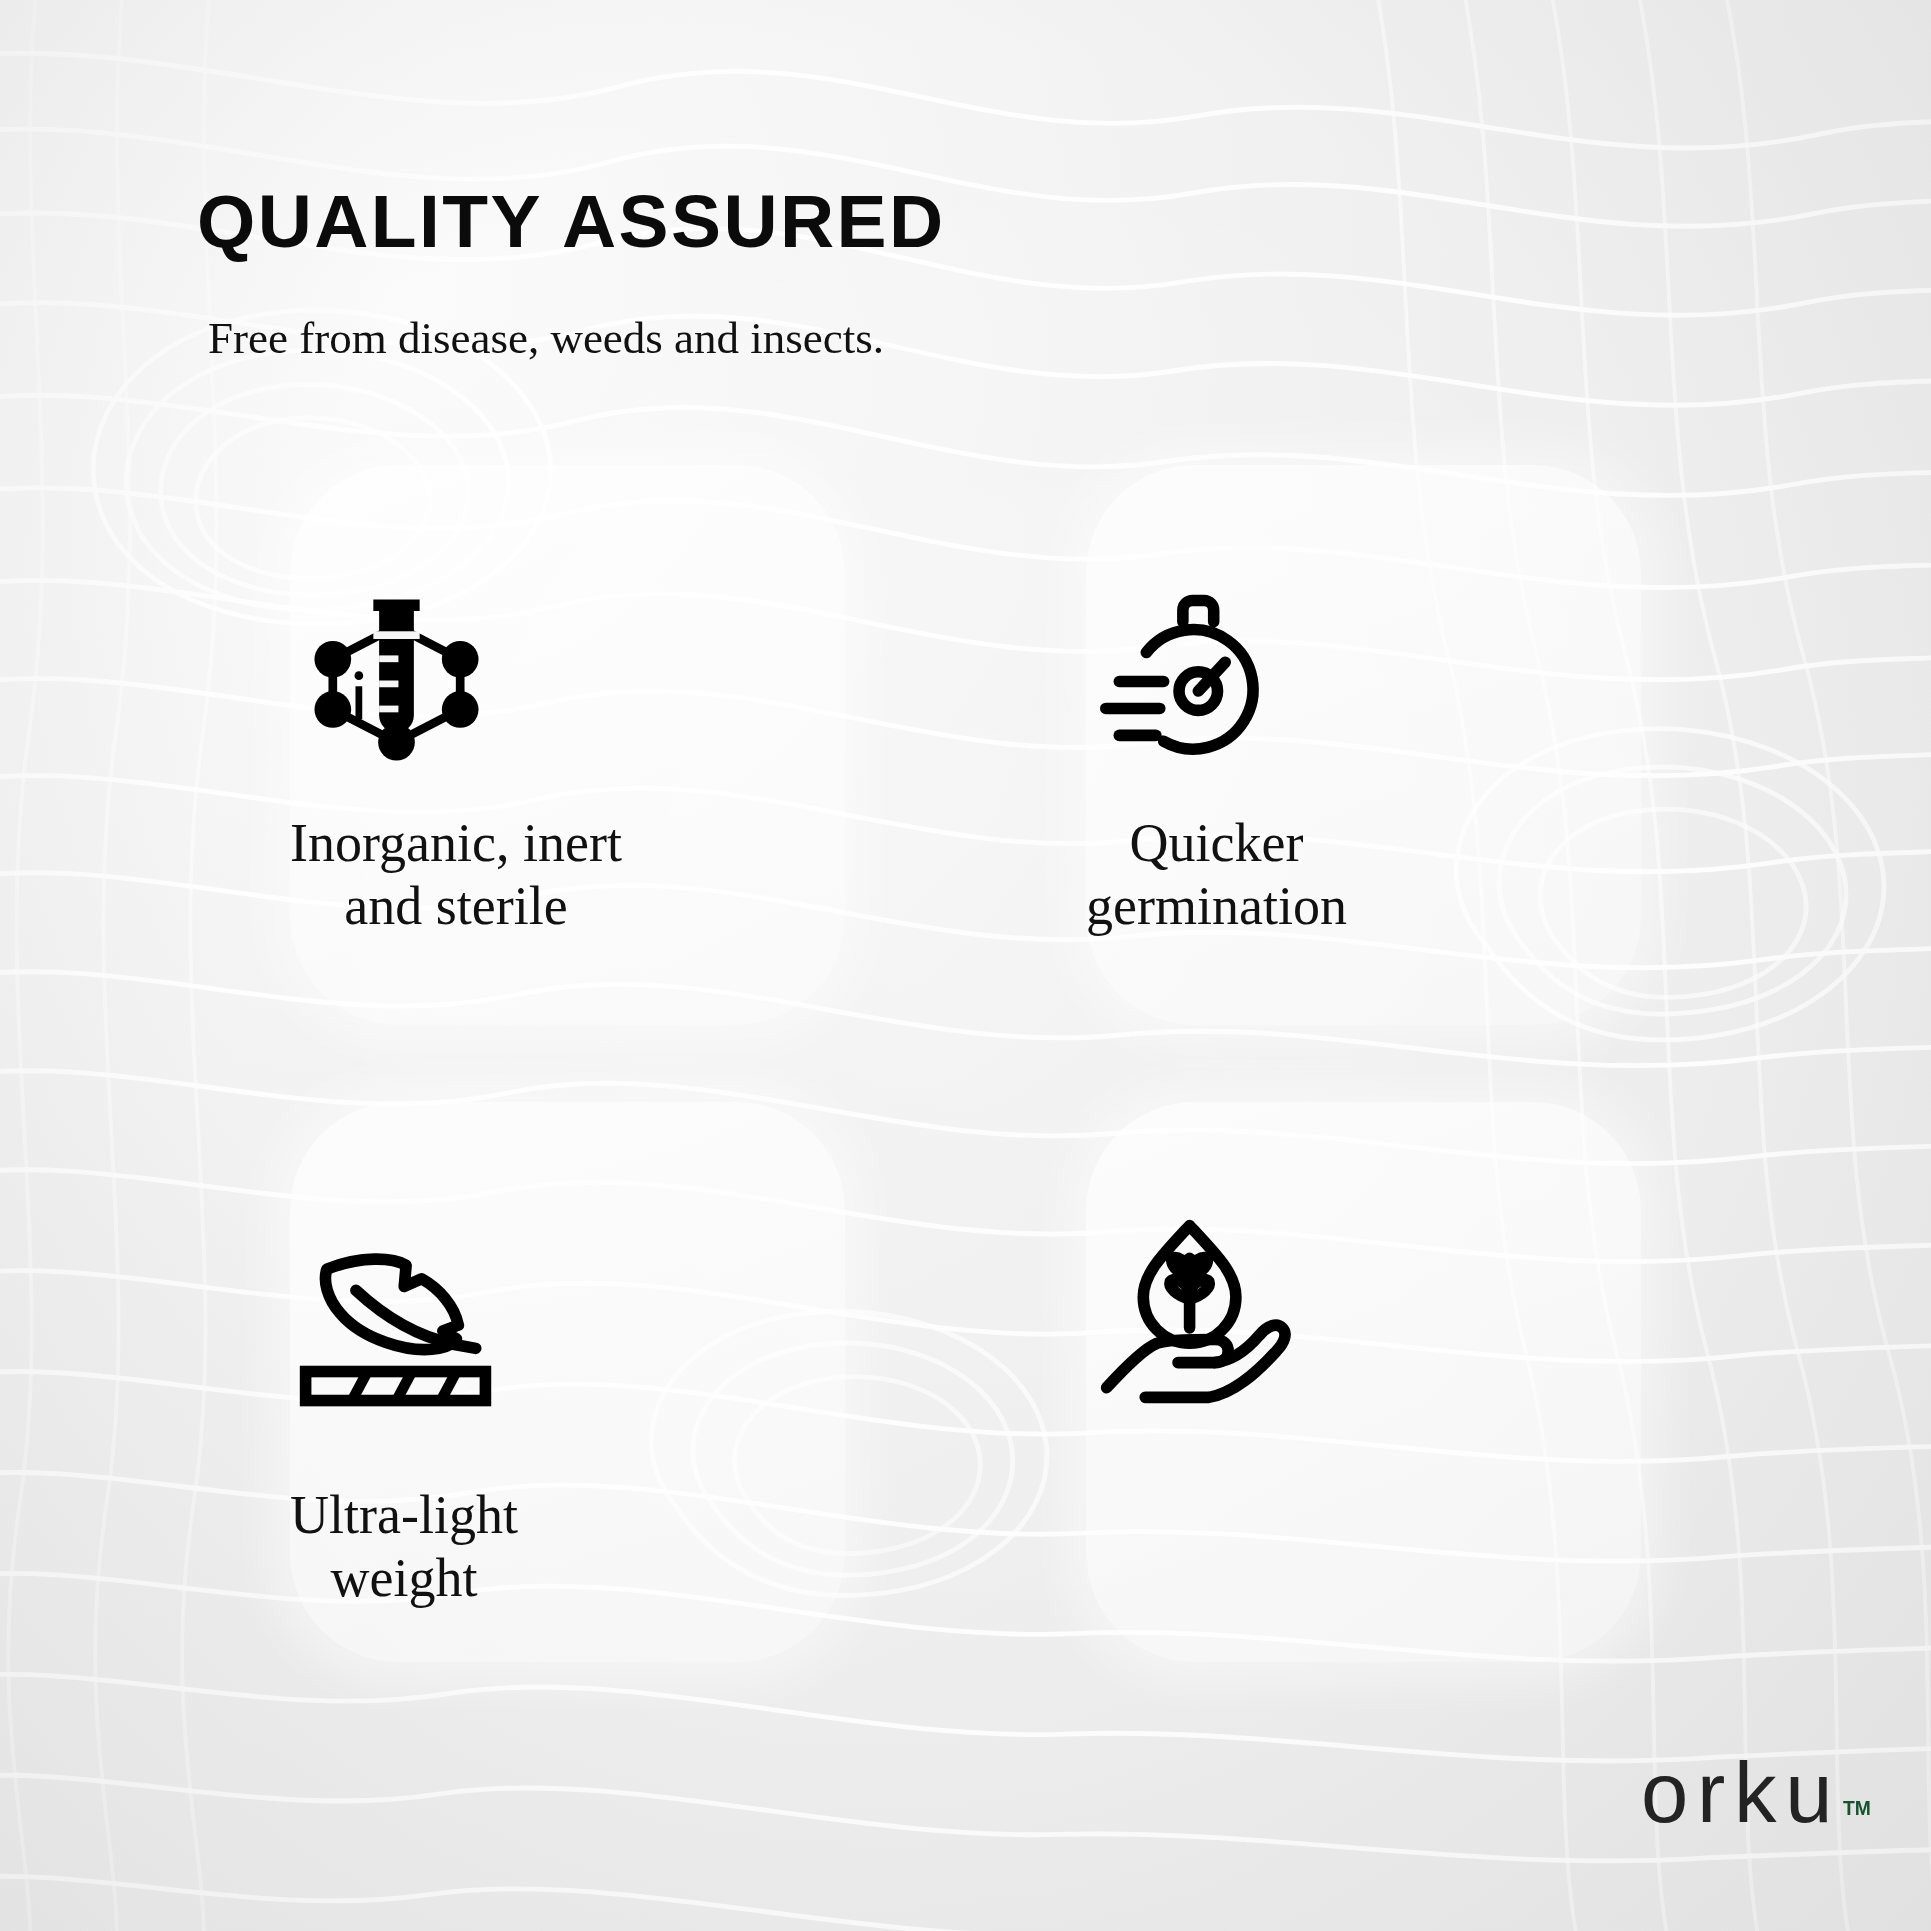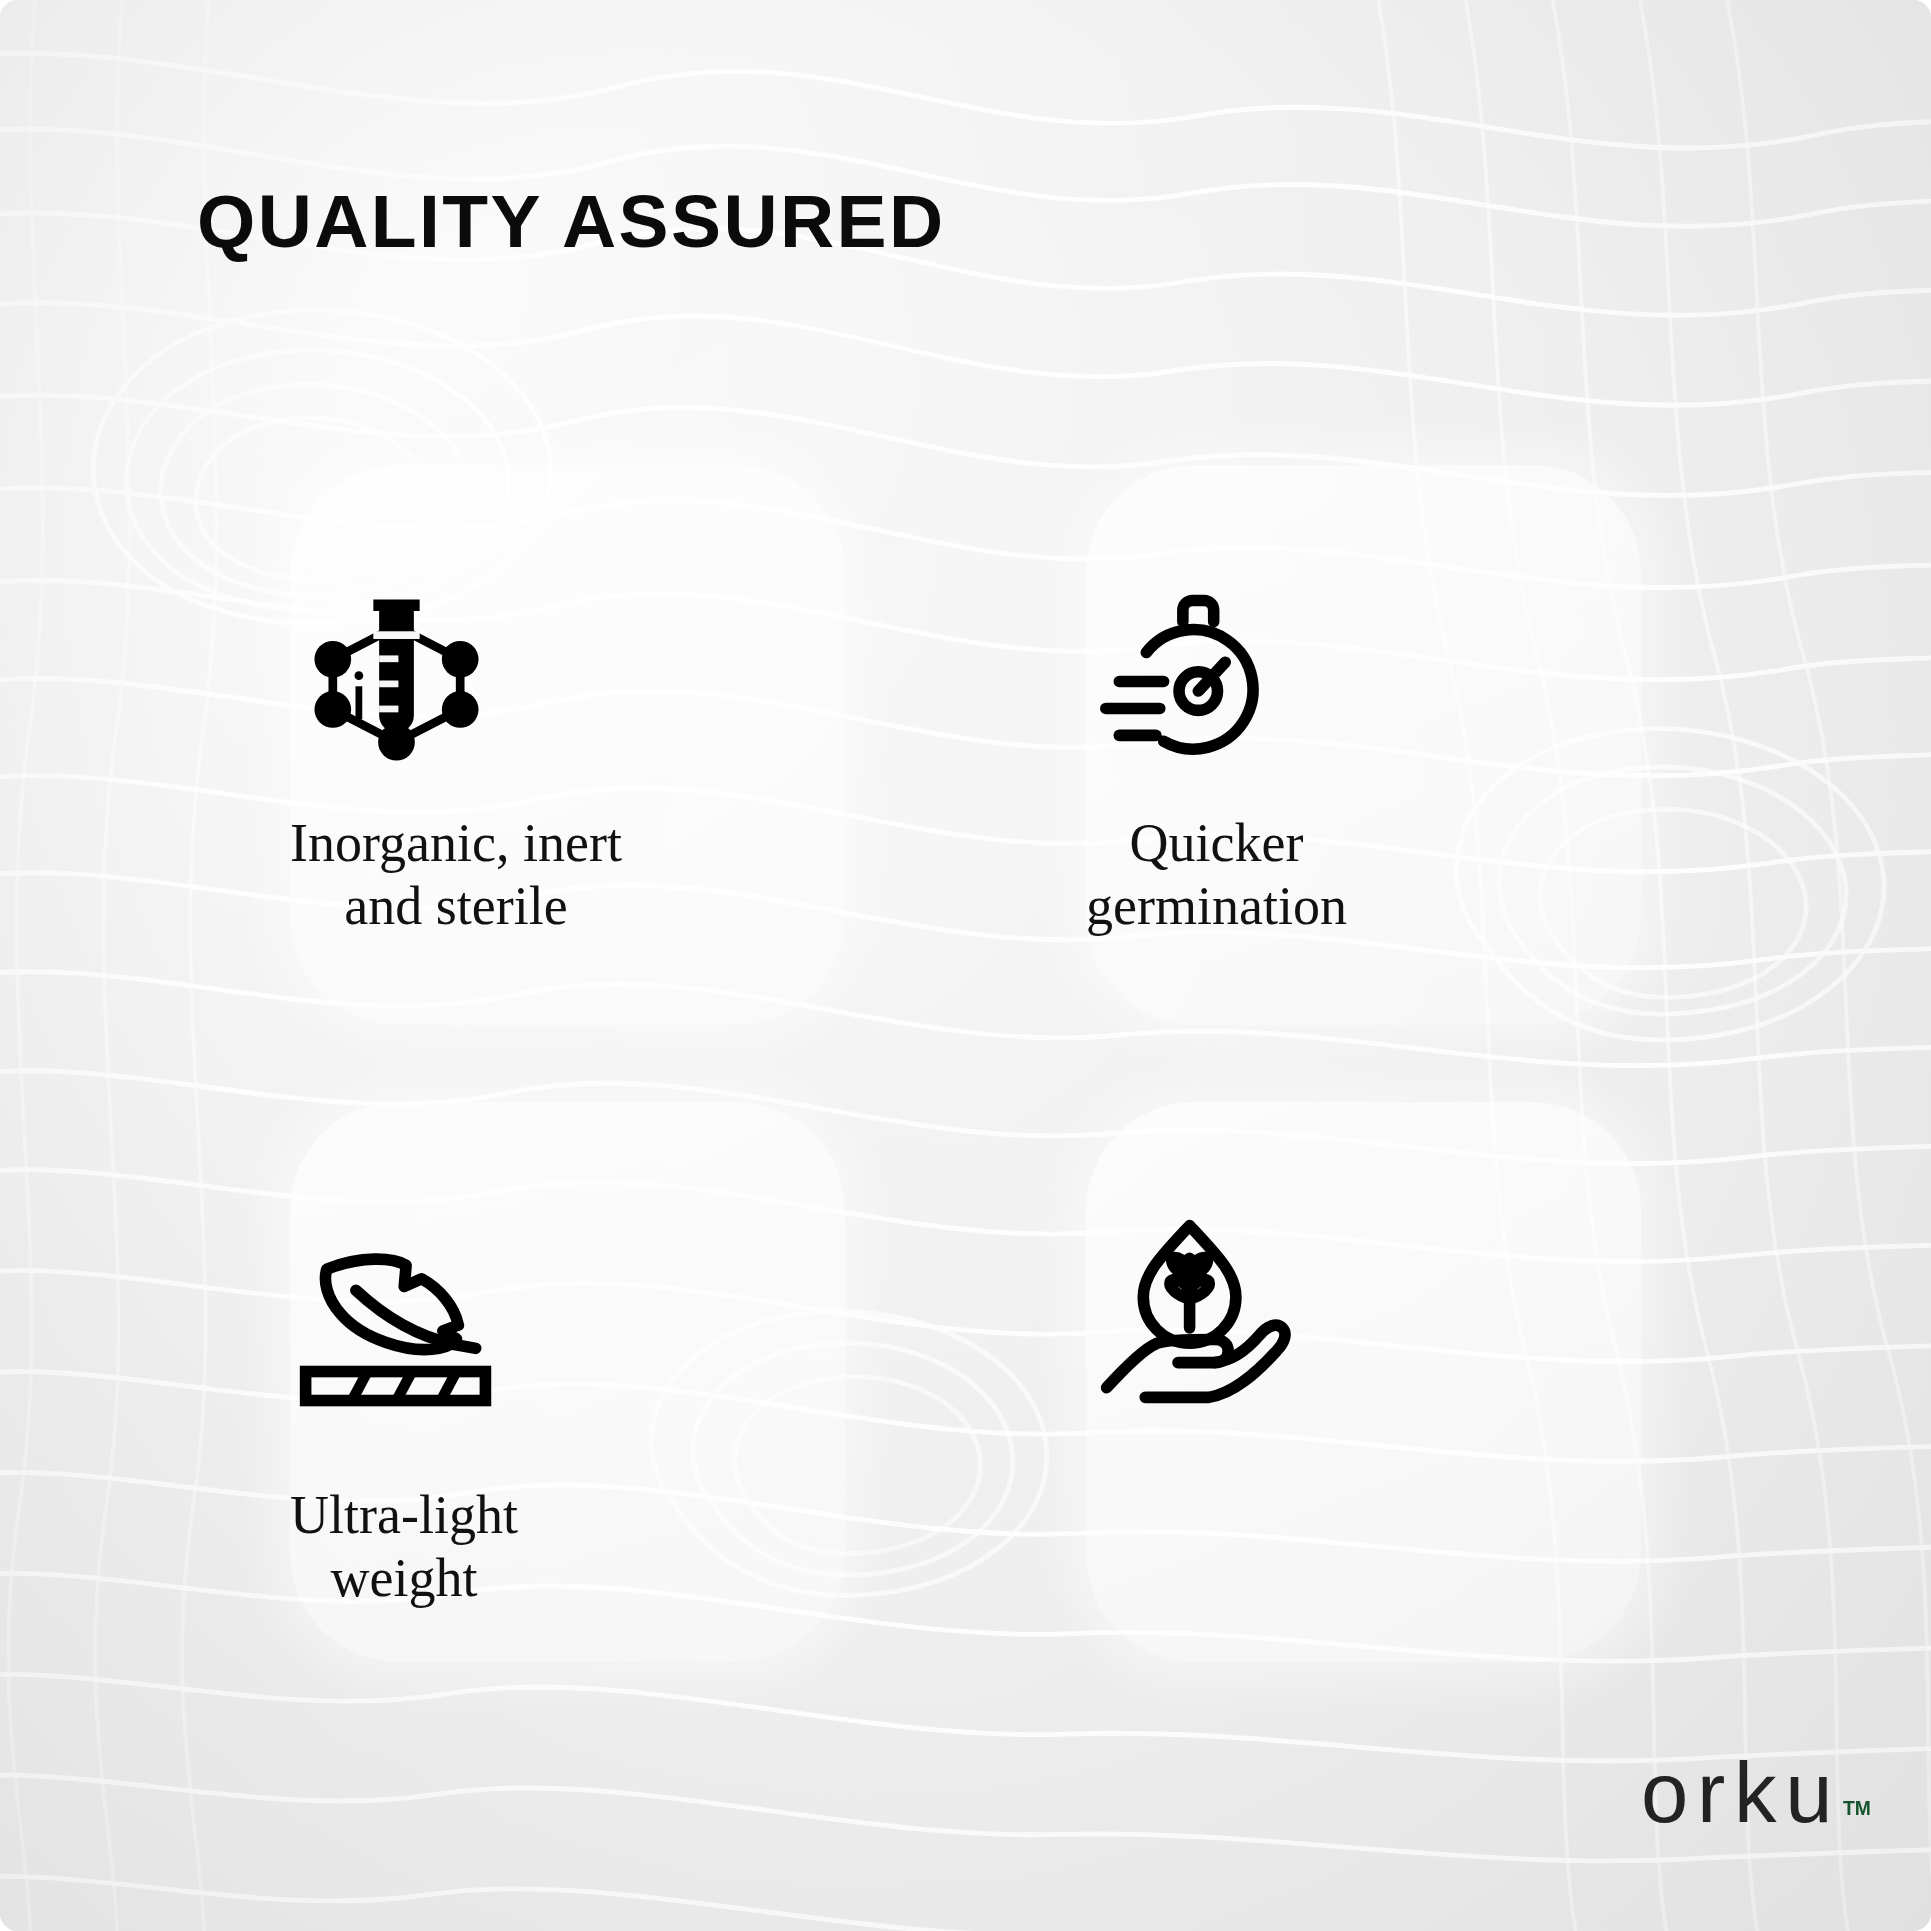--- a/index.html
+++ b/index.html
@@ -7,21 +7,20 @@
     padding: 0;
     background: #ffffff;
   }
   #page {
     position: relative;
     width: 1931px;
     height: 1931px;
     overflow: hidden;
     background: #f1f1f1;
     font-family: "Liberation Sans", sans-serif;
-    border-radius: 18px;
   }
 
   
   .bg-base {
     position: absolute;
     inset: 0;
     background:
       radial-gradient(ellipse at 20% 15%, #fbfbfb 0%, #f0f0f0 45%, #e9e9e9 100%),
       #efefef;
   }
@@ -207,20 +206,21 @@
       </g>
     </g>
   </svg>
 
   <div class="bg-vignette"></div>
 
   <div class="content">
 
     <div class="title">QUALITY ASSURED</div>
 
+    <div class="subtitle">Free from disease, weeds and insects.</div>
 
     <div class="cards">
 
       <div class="card c0">
         <div class="icon-wrap">
           <svg width="193" height="193" viewBox="0 0 200 200" aria-hidden="true">
             <g stroke="#000000" stroke-width="9" fill="none" stroke-linecap="round">
 
               <line x1="34" y1="78" x2="100" y2="44"></line>
               <line x1="166" y1="78" x2="100" y2="44"></line>

